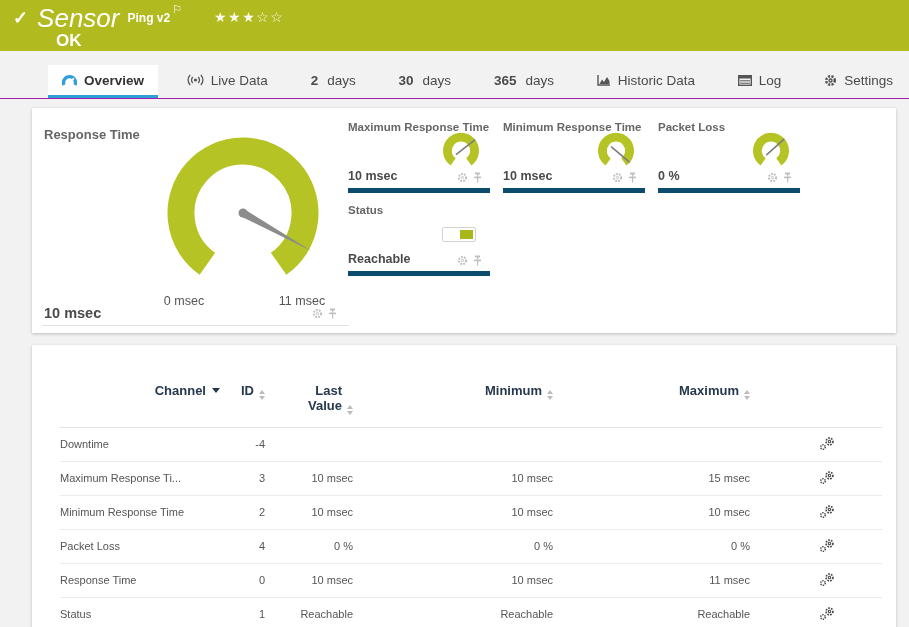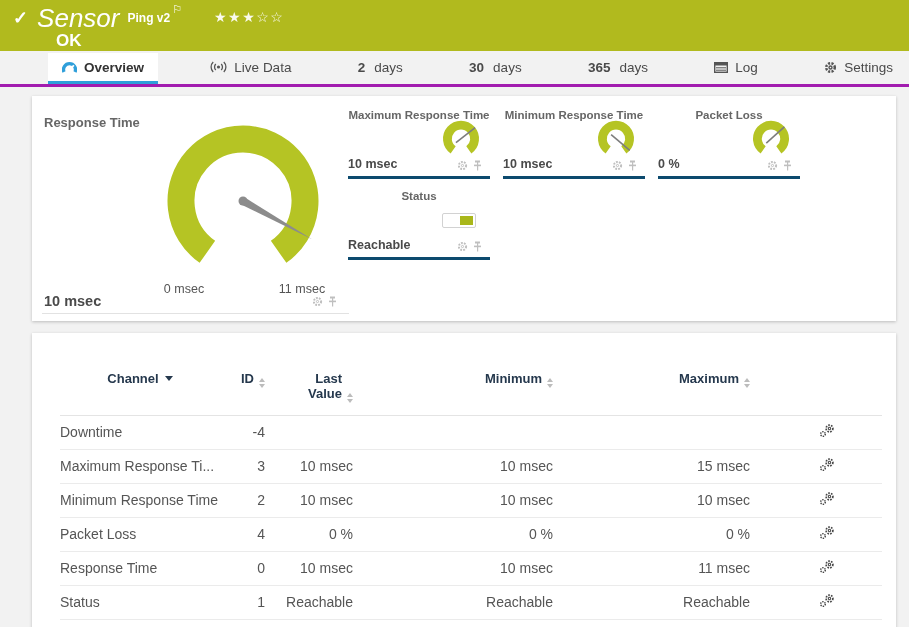--- a/index.html
+++ b/index.html
@@ -9,55 +9,55 @@
   .topbar{height:51px;background:#b1ba1e;color:#fff;}
   .topbar-line1{display:flex;align-items:flex-start;padding:7px 0 0 13px;}
   .check{font-size:18px;font-weight:bold;line-height:22px;margin-right:9px;}
   .kind{font-style:italic;font-size:26px;line-height:22px;margin-right:8px;font-weight:400;}
   .sensor-title{font-size:12px;line-height:22px;font-weight:bold;}
   .flag{font-size:11px;position:relative;top:-4px;margin-left:2px;}
   .stars{margin-left:32px;font-size:14px;letter-spacing:1.5px;color:rgba(255,255,255,.92);line-height:20px;}
   .ok{font-size:17px;font-weight:bold;margin:2px 0 0 56px;}
   
   .tabbar{display:flex;justify-content:space-between;align-items:stretch;height:34px;
-    margin-top:2px;padding-left:48px;padding-right:2px;border-bottom:3px solid #a21caf;box-sizing:border-box;}
+    margin-top:14px;padding-left:48px;padding-right:2px;border-bottom:1px solid #a21caf;box-sizing:border-box;}
   .tab{display:flex;align-items:center;gap:7px;padding:0 14px;font-size:13.5px;color:#4a4a4a;
     border-bottom:3px solid transparent;box-sizing:border-box;cursor:pointer;white-space:nowrap;}
   .tab.active{background:#fff;border-bottom-color:#2f9fda;color:#333;font-weight:bold;}
   .tab b{font-weight:bold;margin-right:2px;}
   .tab svg{flex:0 0 auto;}
   
   .panel{background:#fff;box-shadow:0 1px 3px rgba(0,0,0,.22);margin:0 13px 0 32px;position:relative;}
   .panel-gauges{margin-top:9px;height:225px;}
   .panel-table{margin-top:12px;height:297px;}
   
   .big-block{position:absolute;left:10px;top:13px;width:307px;height:204px;border-bottom:1px solid #e2e2e2;}
   .block-title{font-size:13px;font-weight:bold;color:#666;}
   .big-block>.block-title{position:absolute;left:2px;top:6px;}
   .big-gauge{position:absolute;left:86px;top:0;}
   .big-value{position:absolute;left:2px;bottom:4px;font-size:14.5px;font-weight:bold;color:#4a4a4a;}
   .block-icons{position:absolute;right:12px;bottom:6px;display:flex;gap:5px;align-items:center;}
   
   .mini-grid{position:absolute;left:316px;top:13px;width:452px;display:grid;
     grid-template-columns:repeat(3,1fr);column-gap:13px;row-gap:11px;}
-  .mini{position:relative;height:67px;border-bottom:3px solid #0c4a6e;text-align:center;}
+  .mini{position:relative;height:67px;border-bottom:5px solid #0c4a6e;}
   .mini .block-title{font-size:11.5px;}
   .mini-gauge{position:absolute;right:5px;top:9px;}
   .mini-value{position:absolute;left:0;bottom:5px;font-size:12.5px;font-weight:bold;color:#4a4a4a;}
   .mini .block-icons{right:8px;bottom:5px;}
   .toggle{position:absolute;right:14px;top:23px;width:32px;height:13px;background:#fff;
     border:1px solid #d2d2d2;border-radius:2px;}
   .toggle-knob{position:absolute;right:2px;top:2px;width:13px;height:9px;background:#a9b71a;}
   
   .tablewrap{padding:38px 14px 0 28px;}
   table{border-collapse:collapse;table-layout:fixed;width:822px;}
   th{vertical-align:top;font-size:13px;color:#25384d;text-align:right;font-weight:bold;
     height:44px;box-sizing:border-box;line-height:15px;border-bottom:1px solid #e4e4e4;padding:0;}
-  th.col-channel{text-align:center;}
-  td{height:33px;border-bottom:1px solid #ebebeb;font-size:14px;color:#555;text-align:right;padding:0;}
+  th.col-channel{text-align:right;}
+  td{height:33px;border-bottom:1px solid #ebebeb;font-size:11px;color:#555;text-align:right;padding:0;}
   td.col-channel{text-align:left;white-space:nowrap;overflow:hidden;}
   td.col-gear{padding-right:46px;}
   th.col-gear{border-bottom:1px solid #e4e4e4;}
   .th-wrap{display:inline-block;max-width:42px;text-align:right;}
   .caret-down{display:inline-block;width:0;height:0;border-left:4px solid transparent;
     border-right:4px solid transparent;border-top:5px solid #25384d;margin-left:6px;vertical-align:2px;}
   .sortud{display:inline-flex;flex-direction:column;gap:2px;margin-left:5px;vertical-align:1px;}
   .sortud .up{width:0;height:0;border-left:3.5px solid transparent;border-right:3.5px solid transparent;
     border-bottom:4px solid #bcbcbc;}
   .sortud .dn{width:0;height:0;border-left:3.5px solid transparent;border-right:3.5px solid transparent;
@@ -101,20 +101,27 @@
   </div>
   <div class="tab">
     <b>30</b>
     <span>days</span>
   </div>
   <div class="tab">
     <b>365</b>
     <span>days</span>
   </div>
   <div class="tab">
+    <svg width="14" height="12" viewBox="0 0 14 12">
+      <path d="M1 1 V11 H13" fill="none" stroke="#555" stroke-width="1.4"></path>
+      <path d="M2.5 10 L5 5.5 L7 8 L10 3 L12.5 7 V10 Z" fill="#555"></path>
+    </svg>
+    <span>Historic Data</span>
+  </div>
+  <div class="tab">
     <svg width="14" height="11" viewBox="0 0 14 11">
       <rect x="0.7" y="0.7" width="12.6" height="9.6" fill="none" stroke="#555" stroke-width="1.4"></rect>
       <rect x="0.7" y="0.7" width="12.6" height="2.8" fill="#555"></rect>
       <line x1="2" y1="5.8" x2="12" y2="5.8" stroke="#555" stroke-width="1"></line>
       <line x1="2" y1="8.2" x2="12" y2="8.2" stroke="#555" stroke-width="1"></line>
     </svg>
     <span>Log</span>
   </div>
   <div class="tab">
     <svg width="13" height="13" viewBox="0 0 13 13">

